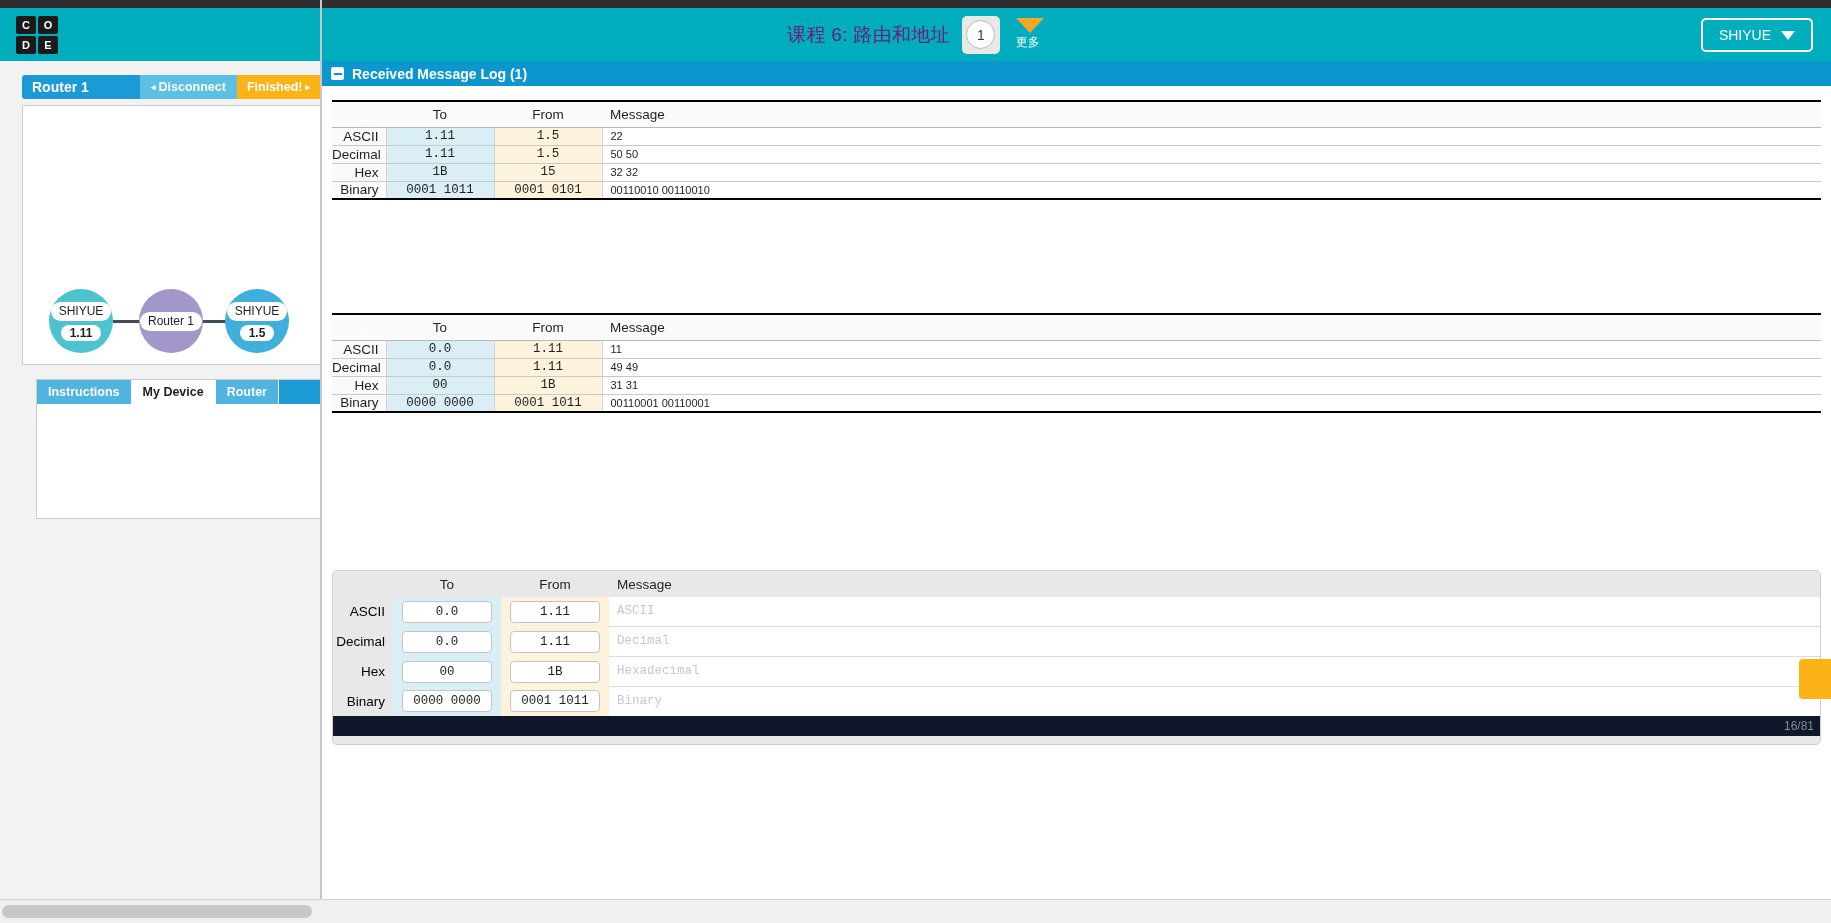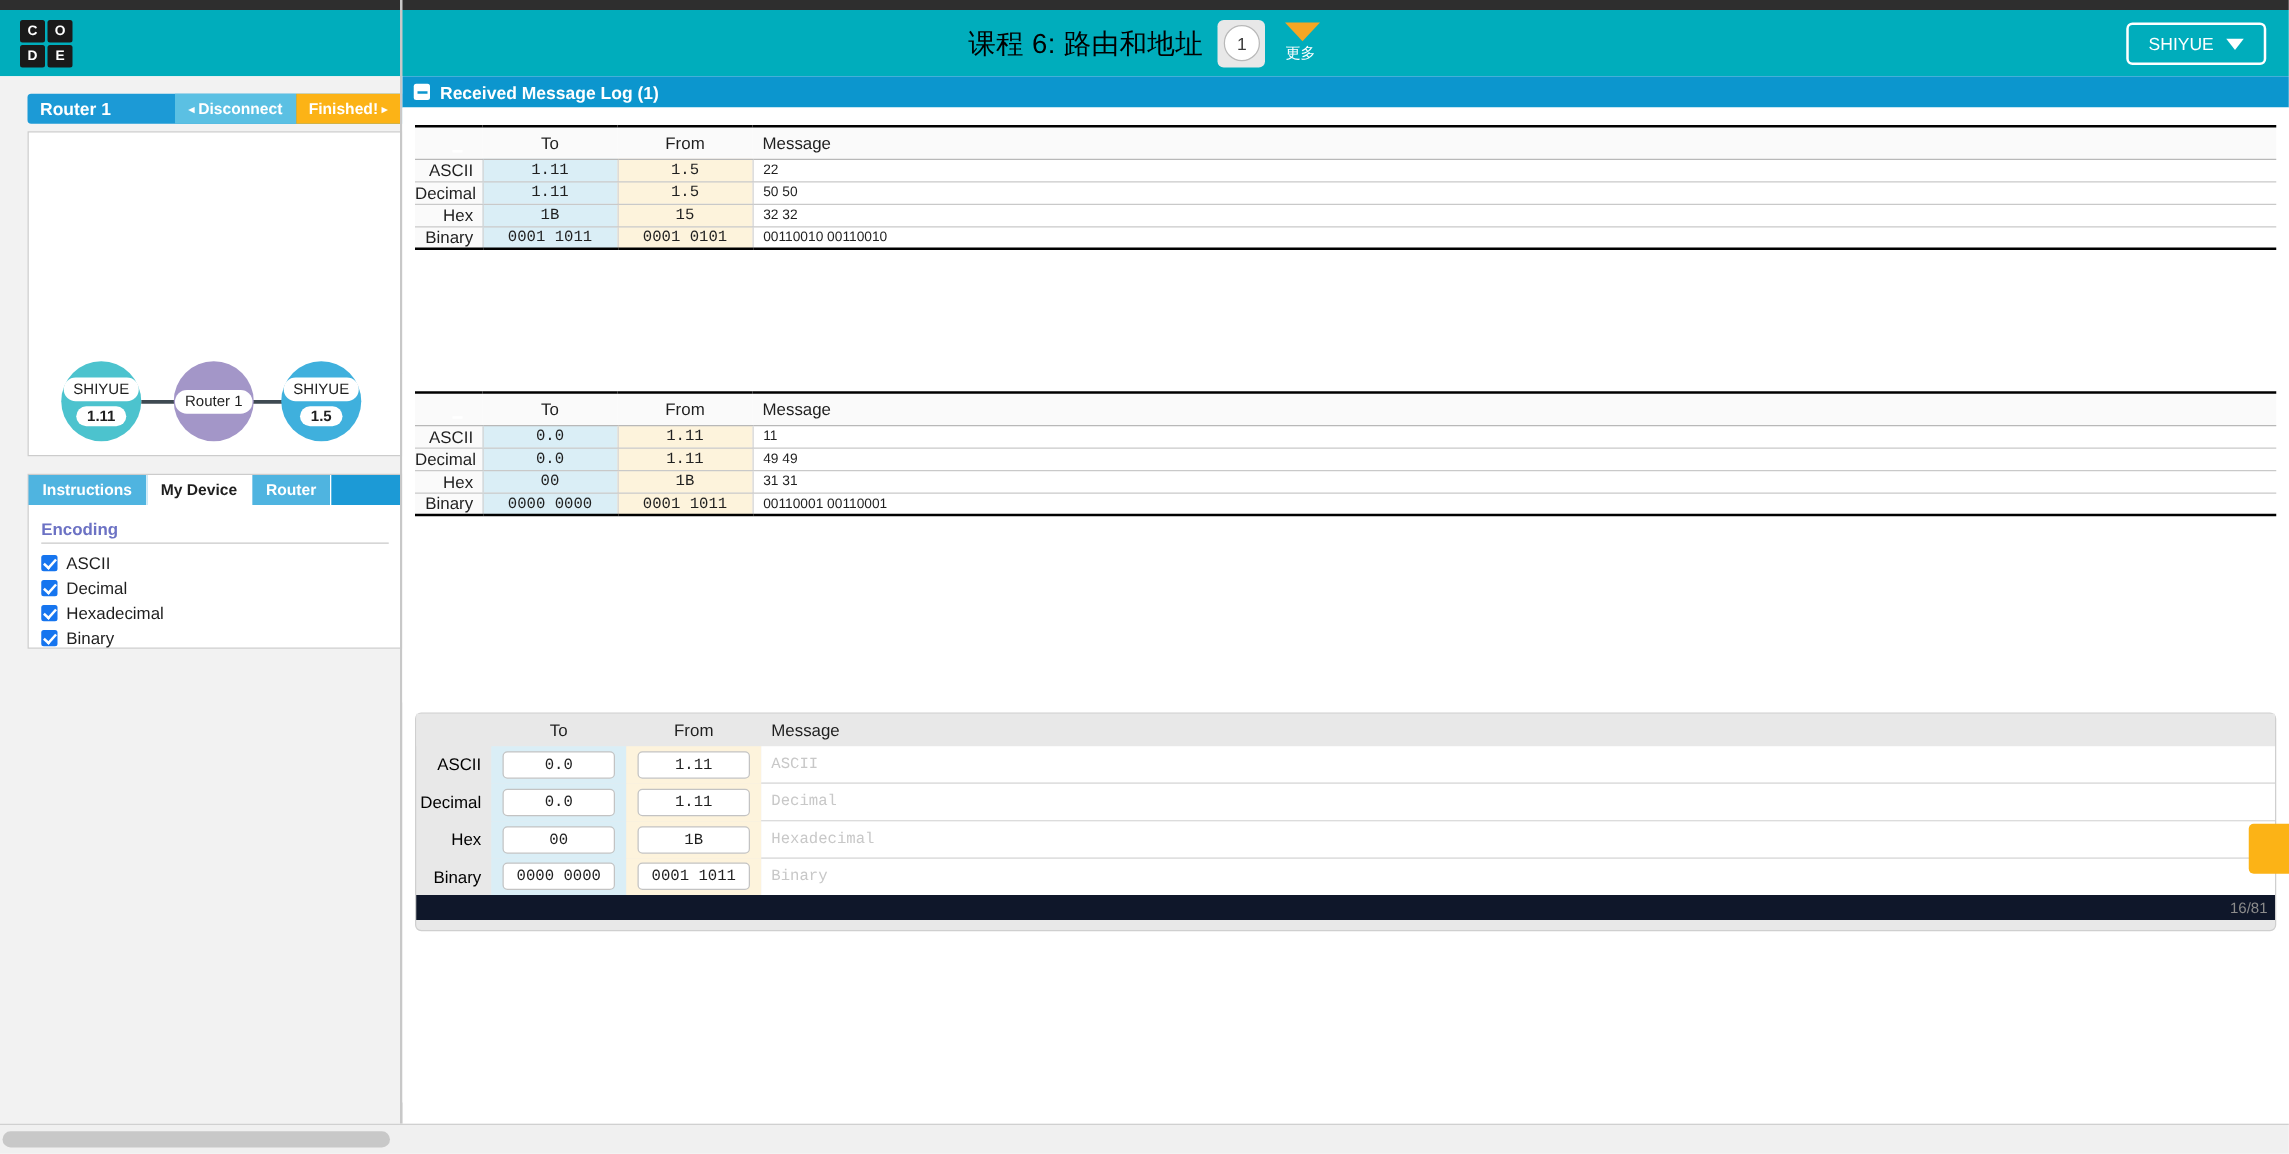--- a/index.html
+++ b/index.html
@@ -40,21 +40,21 @@
     font-family: "Liberation Sans", sans-serif;
   }
   .header-center {
     position: absolute; left: 0; top: 0;
     width: 1831px; height: 53px;
     display: flex; align-items: center; justify-content: center;
     gap: 12px;
     pointer-events: none;
   }
   .lesson-title {
-    color: #000000; font-size: 22px; font-weight: 400;
+    color: #701a75; font-size: 19px; font-weight: 400;
     letter-spacing: .3px;
   }
   .level-chip {
     background: #e8e8e8;
     border-radius: 5px;
     width: 38px; height: 38px;
     display: flex; align-items: center; justify-content: center;
     pointer-events: auto;
   }
   .level-bubble {
@@ -145,21 +145,21 @@
     white-space: nowrap; line-height: 1.25;
   }
   .node-ip {
     background: #ffffff; border-radius: 11px;
     padding: 1px 9px; font-size: 12px; font-weight: bold;
     color: #1f1f1f; margin-top: 4px;
   }
 
   
   .tabs-box {
-    position: absolute; left: 22px; top: 318px;
+    position: absolute; left: 36px; top: 318px;
     width: 300px; height: 140px;
     background: #ffffff; border: 1px solid #cccccc;
   }
   .tabs-row {
     display: flex; height: 24px; background: #1c9ad6;
   }
   .tab {
     height: 24px; padding: 0 11px;
     display: flex; align-items: center;
     font-size: 12.5px; font-weight: bold;
@@ -398,40 +398,20 @@
   <div class="tabs-box">
     <div class="tabs-row">
       <div class="tab">
         <span>Instructions</span>
       </div>
       <div class="tab active">
         <span>My Device</span>
       </div>
       <div class="tab">
         <span>Router</span>
-      </div>
-    </div>
-    <div class="panel-body">
-      <div class="section-head">Encoding</div>
-
-      <div class="chk-row">
-        <span class="chk"></span>
-        <span>ASCII</span>
-      </div>
-      <div class="chk-row">
-        <span class="chk"></span>
-        <span>Decimal</span>
-      </div>
-      <div class="chk-row">
-        <span class="chk"></span>
-        <span>Hexadecimal</span>
-      </div>
-      <div class="chk-row">
-        <span class="chk"></span>
-        <span>Binary</span>
       </div>
     </div>
   </div>
 </div>
 
 <div class="left-sep"></div>
 
 <div class="right-col">
 
   <div>

